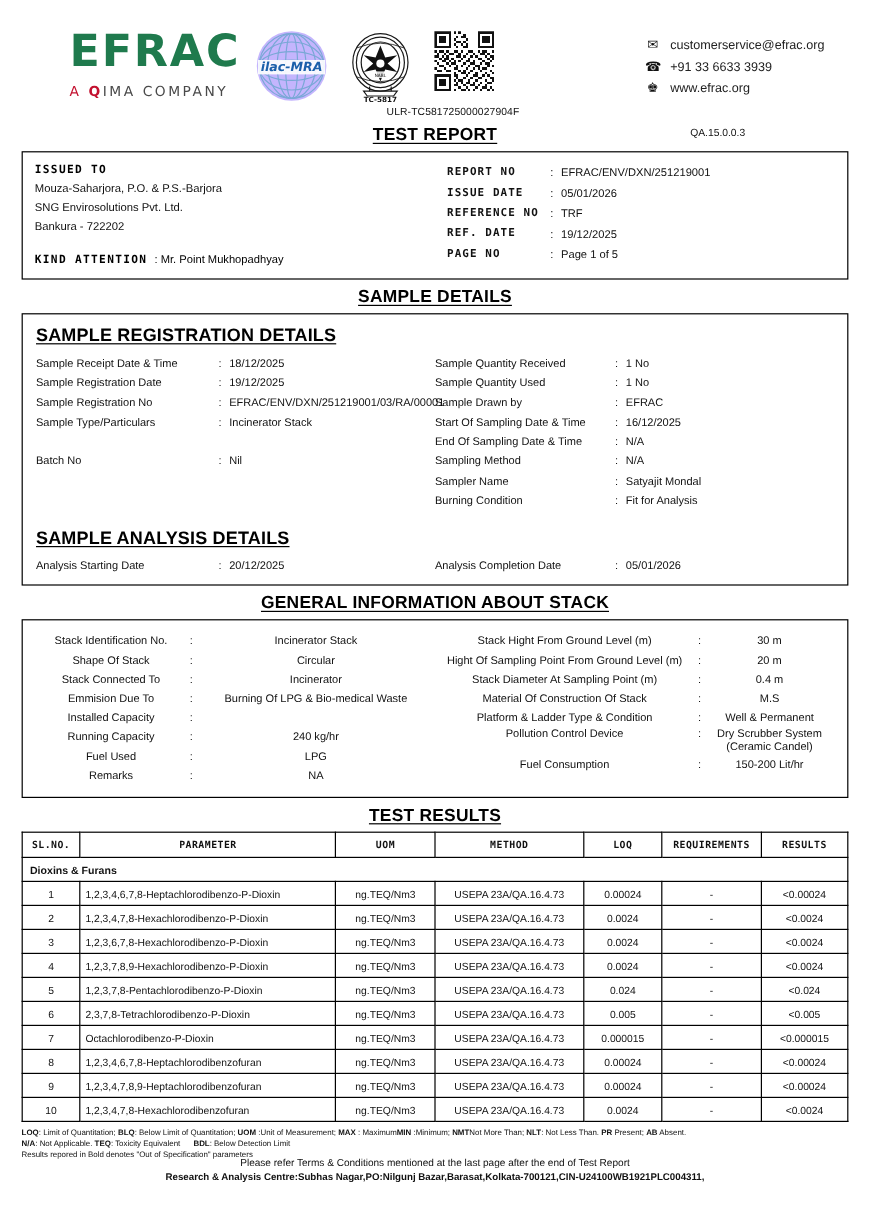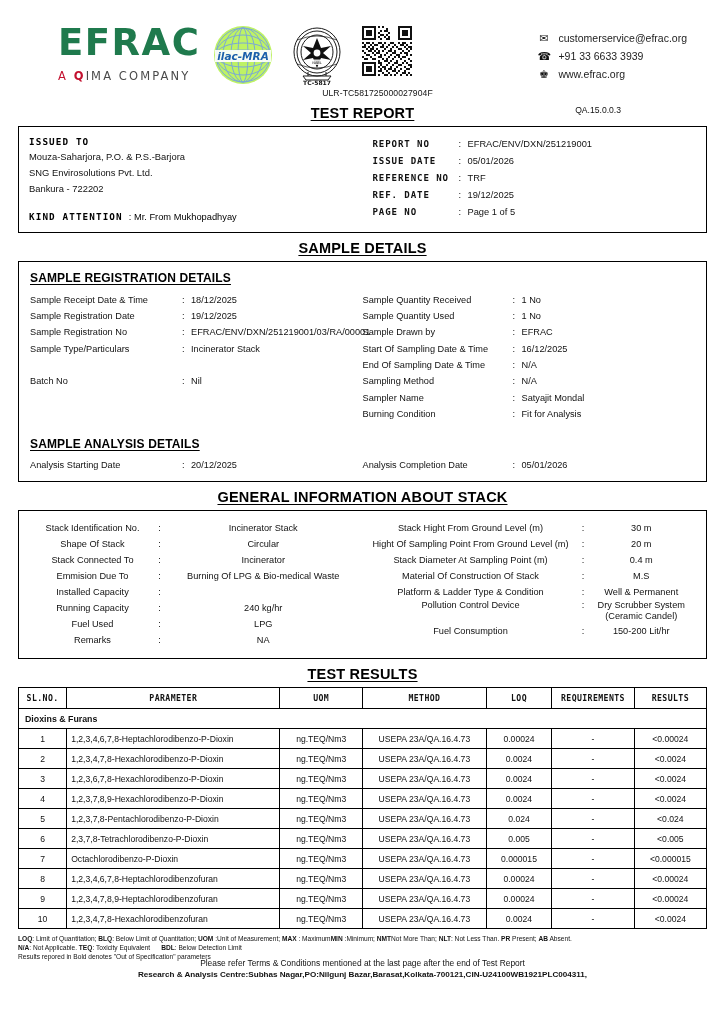--- a/index.html
+++ b/index.html
@@ -59,21 +59,21 @@
     gap: 16px;
     padding-top: 2px;
   }
 
   
   .ilac {
     width: 58px; height: 58px;
     border-radius: 50%;
     position: relative;
     overflow: hidden;
-    background: #bef264;
+    background: #c4b5fd;
   }
   .ilac svg { display: block; }
 
   
   .nabl { width: 58px; height: 62px; position: relative; }
   .nabl svg { display: block; }
 
   
   .qr { width: 50px; height: 50px; }
   .qr svg { display:block; }
@@ -147,21 +147,21 @@
 
   .report-meta .kv { font-size: 9.3px; line-height: 1.82; }
   .report-meta .k {
     width: 86px; font-weight: bold; letter-spacing: 0.9px; font-size: 9.1px;
     font-family: "DejaVu Sans Mono", monospace;
   }
   .report-meta .v { font-size: 9.3px; }
 
   .subsec {
     font-weight: bold;
-    font-size: 12px;
+    font-size: 15px;
     text-decoration: underline;
     text-underline-offset: 2px;
     letter-spacing: 0.15px;
     margin-bottom: 7px;
     font-family: "Liberation Sans", sans-serif;
   }
 
   .reg .col-l .kv .k { width: 152px; }
   .reg .col-r .kv .k { width: 150px; }
   .reg .kv { line-height: 1.78; }
@@ -459,21 +459,21 @@
   <div class="sec-title">TEST REPORT</div>
 
   <div class="box two-col" style="padding:9px 10px 10px;">
     <div class="col-l issued">
       <div class="title">ISSUED TO</div>
       <div class="line">Mouza-Saharjora, P.O. &amp; P.S.-Barjora</div>
       <div class="line">SNG Envirosolutions Pvt. Ltd.</div>
       <div class="line">Bankura - 722202</div>
       <div class="kind">
         <span class="t">KIND ATTENTION</span>
-        <span class="c">: Mr. From Mukhopadhyay</span>
+        <span class="c">: Mr. Point Mukhopadhyay</span>
       </div>
     </div>
     <div class="col-r report-meta" style="padding-left:10px;">
       <div class="kv">
         <span class="k">REPORT NO</span>
         <span class="sep">:</span>
         <span class="v">EFRAC/ENV/DXN/251219001</span>
       </div>
       <div class="kv">
         <span class="k">ISSUE DATE</span>

